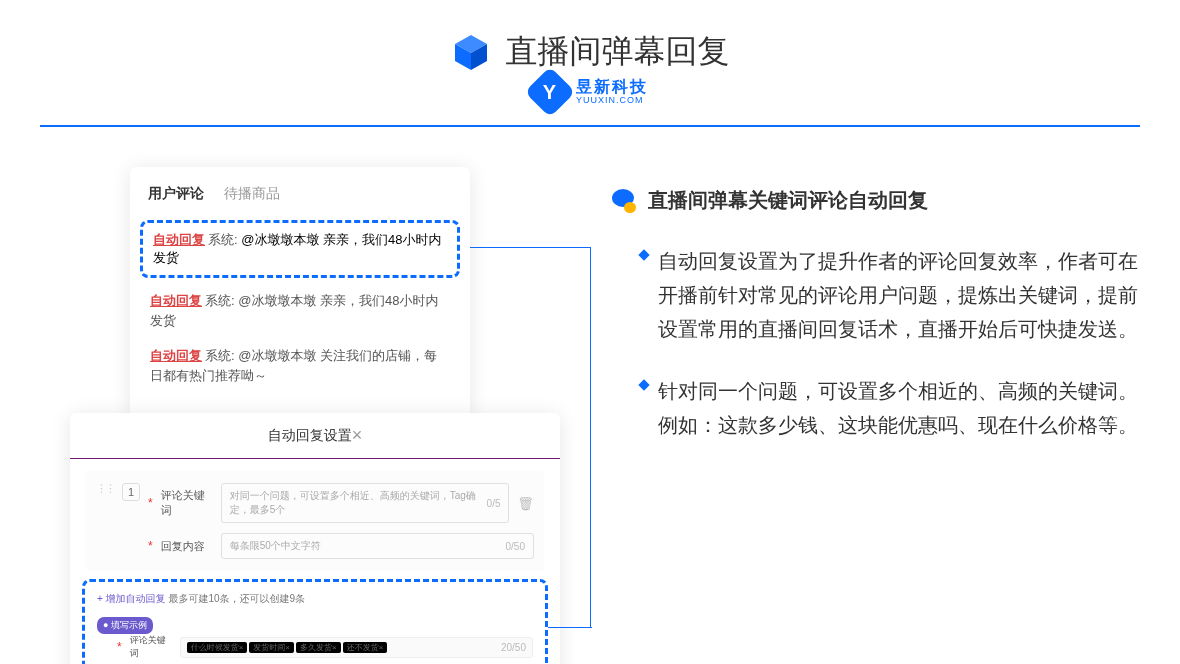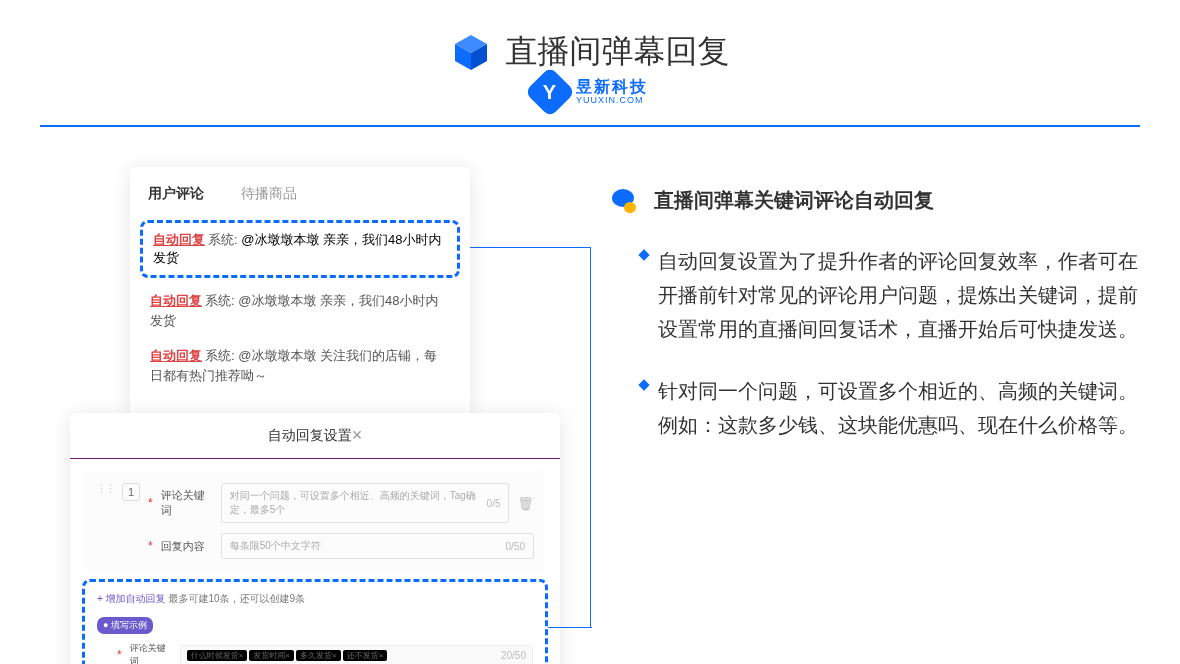--- a/index.html
+++ b/index.html
@@ -11,21 +11,21 @@
 .logo-right { display: flex; align-items: center; gap: 8px; }
 .logo-badge { width: 36px; height: 36px; background: #0b6cff; border-radius: 8px; display: flex; align-items: center; justify-content: center; color: #fff; font-weight: bold; font-size: 20px; transform: rotate(45deg); }
 .logo-badge span { transform: rotate(-45deg); }
 .logo-text { display: flex; flex-direction: column; line-height: 1.1; }
 .logo-cn { font-size: 16px; color: #0b6cff; font-weight: bold; letter-spacing: 2px; }
 .logo-en { font-size: 9px; color: #0b6cff; letter-spacing: 1px; }
 .hr-line { height: 2px; background: #0b6cff; margin: 15px 40px 0 40px; }
 .content { display: flex; padding: 40px 30px 0 70px; gap: 50px; }
 .left-col { position: relative; width: 490px; }
 .panel-a { background: #fff; box-shadow: 0 2px 20px rgba(0,0,0,0.1); border-radius: 6px; width: 340px; padding: 18px 0 25px 0; margin-left: 60px; }
-.tabs { display: flex; padding: 0 18px 12px 18px; gap: 37px; }
+.tabs { display: flex; padding: 0 18px 12px 18px; gap: 20px; }
 .tab { font-size: 14px; color: #999; }
 .tab.active { color: #333; font-weight: bold; }
 .highlight-row { border: 3px dashed #0b6cff; border-radius: 8px; margin: 5px 10px; padding: 8px 10px; font-size: 13px; position: relative; }
 .auto-label { color: #d44; font-weight: bold; margin-right: 3px; text-decoration: underline; }
 .sys-label { color: #555; }
 .comment-row { padding: 8px 20px; font-size: 13px; color: #555; line-height: 1.5; }
 .panel-b { background: #fff; box-shadow: 0 2px 20px rgba(0,0,0,0.1); border-radius: 6px; width: 490px; padding: 0 0 25px 0; position: relative; margin-top: -5px; }
 .modal-head { display: flex; justify-content: center; align-items: center; padding: 12px 16px; border-bottom: 1px solid #701a75; }
 .modal-title { font-size: 14px; color: #333; }
 .close-x { color: #999; font-size: 18px; cursor: pointer; }
@@ -35,28 +35,28 @@
 .form-rows { flex: 1; display: flex; flex-direction: column; gap: 10px; }
 .form-row { display: flex; align-items: center; gap: 8px; }
 .req { color: #e33; font-size: 12px; }
 .field-label { font-size: 11px; color: #555; width: 52px; }
 .field-input { flex: 1; border: 1px solid #e0e0e0; border-radius: 3px; padding: 5px 8px; font-size: 10px; color: #aaa; display: flex; justify-content: space-between; align-items: center; }
 .counter { color: #bbb; font-size: 10px; }
 .trash { color: #bbb; font-size: 13px; }
 .dashed-wrap { border: 3px dashed #0b6cff; border-radius: 8px; margin: 5px 12px; padding: 10px 12px 15px 12px; position: relative; }
 .add-line { font-size: 10px; color: #777; margin-bottom: 8px; }
 .add-link { color: #6a5acd; }
-.example-badge { background: #6a5acd; color: #fff; font-size: 9px; padding: 2px 6px; border-radius: 7px; display: inline-block; margin-bottom: 8px; }
+.example-badge { background: #6a5acd; color: #fff; font-size: 9px; padding: 2px 6px; border-radius: 7px; display: inline-block; }
 .ex-row { display: flex; align-items: center; gap: 8px; margin-bottom: 6px; padding-left: 20px; }
 .ex-label { font-size: 9px; color: #555; width: 42px; }
 .ex-input { flex: 1; border: 1px solid #eee; border-radius: 3px; padding: 4px 6px; font-size: 9px; color: #666; display: flex; justify-content: space-between; align-items: center; background: #fafafa; }
 .tag { background: #000000; padding: 1px 4px; border-radius: 2px; margin-right: 2px; font-size: 8px; }
 .connector { position: absolute; border: 1.5px solid #0b6cff; pointer-events: none; }
 .right-col { flex: 1; padding-top: 20px; }
-.section-head { display: flex; align-items: center; gap: 16px; margin-bottom: 30px; }
+.section-head { display: flex; align-items: center; gap: 10px; margin-bottom: 30px; }
 .bubble-icon { position: relative; width: 28px; height: 24px; }
 .bub1 { width: 22px; height: 18px; background: #0b6cff; border-radius: 50%; position: absolute; top: 0; left: 2px; }
 .bub2 { width: 12px; height: 11px; background: #ffb400; border-radius: 50%; position: absolute; bottom: 0; right: 2px; }
 .section-title { font-size: 20px; color: #333; }
 .bullet-item { display: flex; gap: 10px; margin-bottom: 28px; padding-left: 30px; }
 .diamond { width: 8px; height: 8px; background: #0b6cff; transform: rotate(45deg); margin-top: 7px; flex-shrink: 0; }
 .bullet-text { font-size: 20px; color: #333; line-height: 1.7; }
 </style>
 </head>
 <body>

